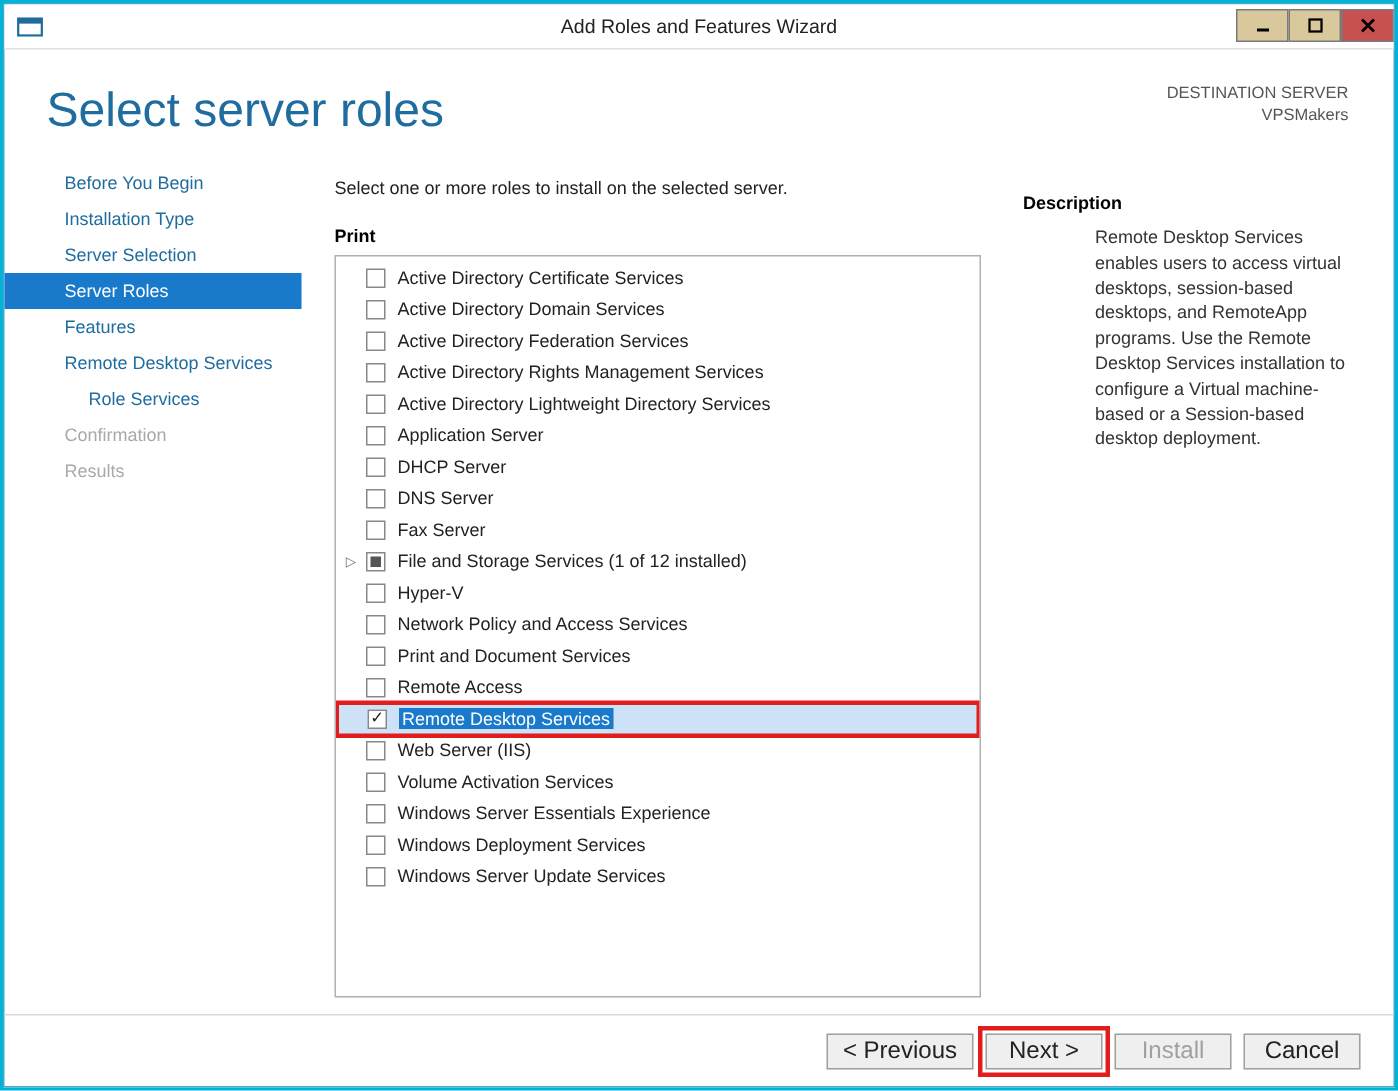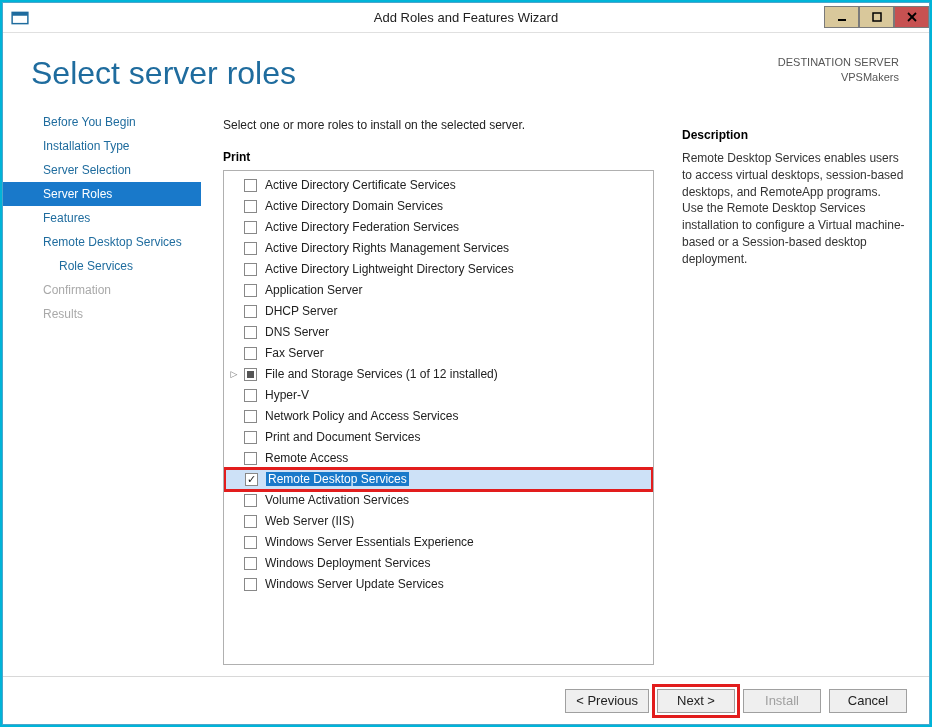--- a/index.html
+++ b/index.html
@@ -197,37 +197,38 @@
   }
   .desc-label {
     font-weight: bold;
     font-size: 12px;
     margin-bottom: 8px;
   }
   .desc-text {
     font-size: 12px;
     color: #333;
     line-height: 1.4;
+    margin-left: 48px;
   }
 
   .footer-bar {
     height: 48px;
     border-top: 1px solid #d8d8d8;
     display: flex;
     align-items: center;
     justify-content: flex-end;
     padding: 0 22px;
     gap: 8px;
   }
   .btn {
     min-width: 78px;
     height: 24px;
     border: 1px solid #a0a0a0;
     background: #efefef;
-    font-size: 13px;
+    font-size: 16px;
     color: #222;
     cursor: pointer;
     padding: 0 10px;
   }
   .btn:disabled, .btn.disabled {
     color: #a0a0a0;
     cursor: default;
   }
   .btn.red-ring {
     outline: 3px solid #e21d1d;
@@ -348,25 +349,25 @@
             <div class="role-row">
               <span class="cbox"></span>
               <span class="role-label">Remote Access</span>
             </div>
             <div class="role-row selected-bg highlight-red">
               <span class="cbox checked"></span>
               <span class="role-label">Remote Desktop Services</span>
             </div>
             <div class="role-row">
               <span class="cbox"></span>
+              <span class="role-label">Web Server (IIS)</span>
+            </div>
+            <div class="role-row">
+              <span class="cbox"></span>
               <span class="role-label">Volume Activation Services</span>
-            </div>
-            <div class="role-row">
-              <span class="cbox"></span>
-              <span class="role-label">Web Server (IIS)</span>
             </div>
             <div class="role-row">
               <span class="cbox"></span>
               <span class="role-label">Windows Server Essentials Experience</span>
             </div>
             <div class="role-row">
               <span class="cbox"></span>
               <span class="role-label">Windows Deployment Services</span>
             </div>
             <div class="role-row">

